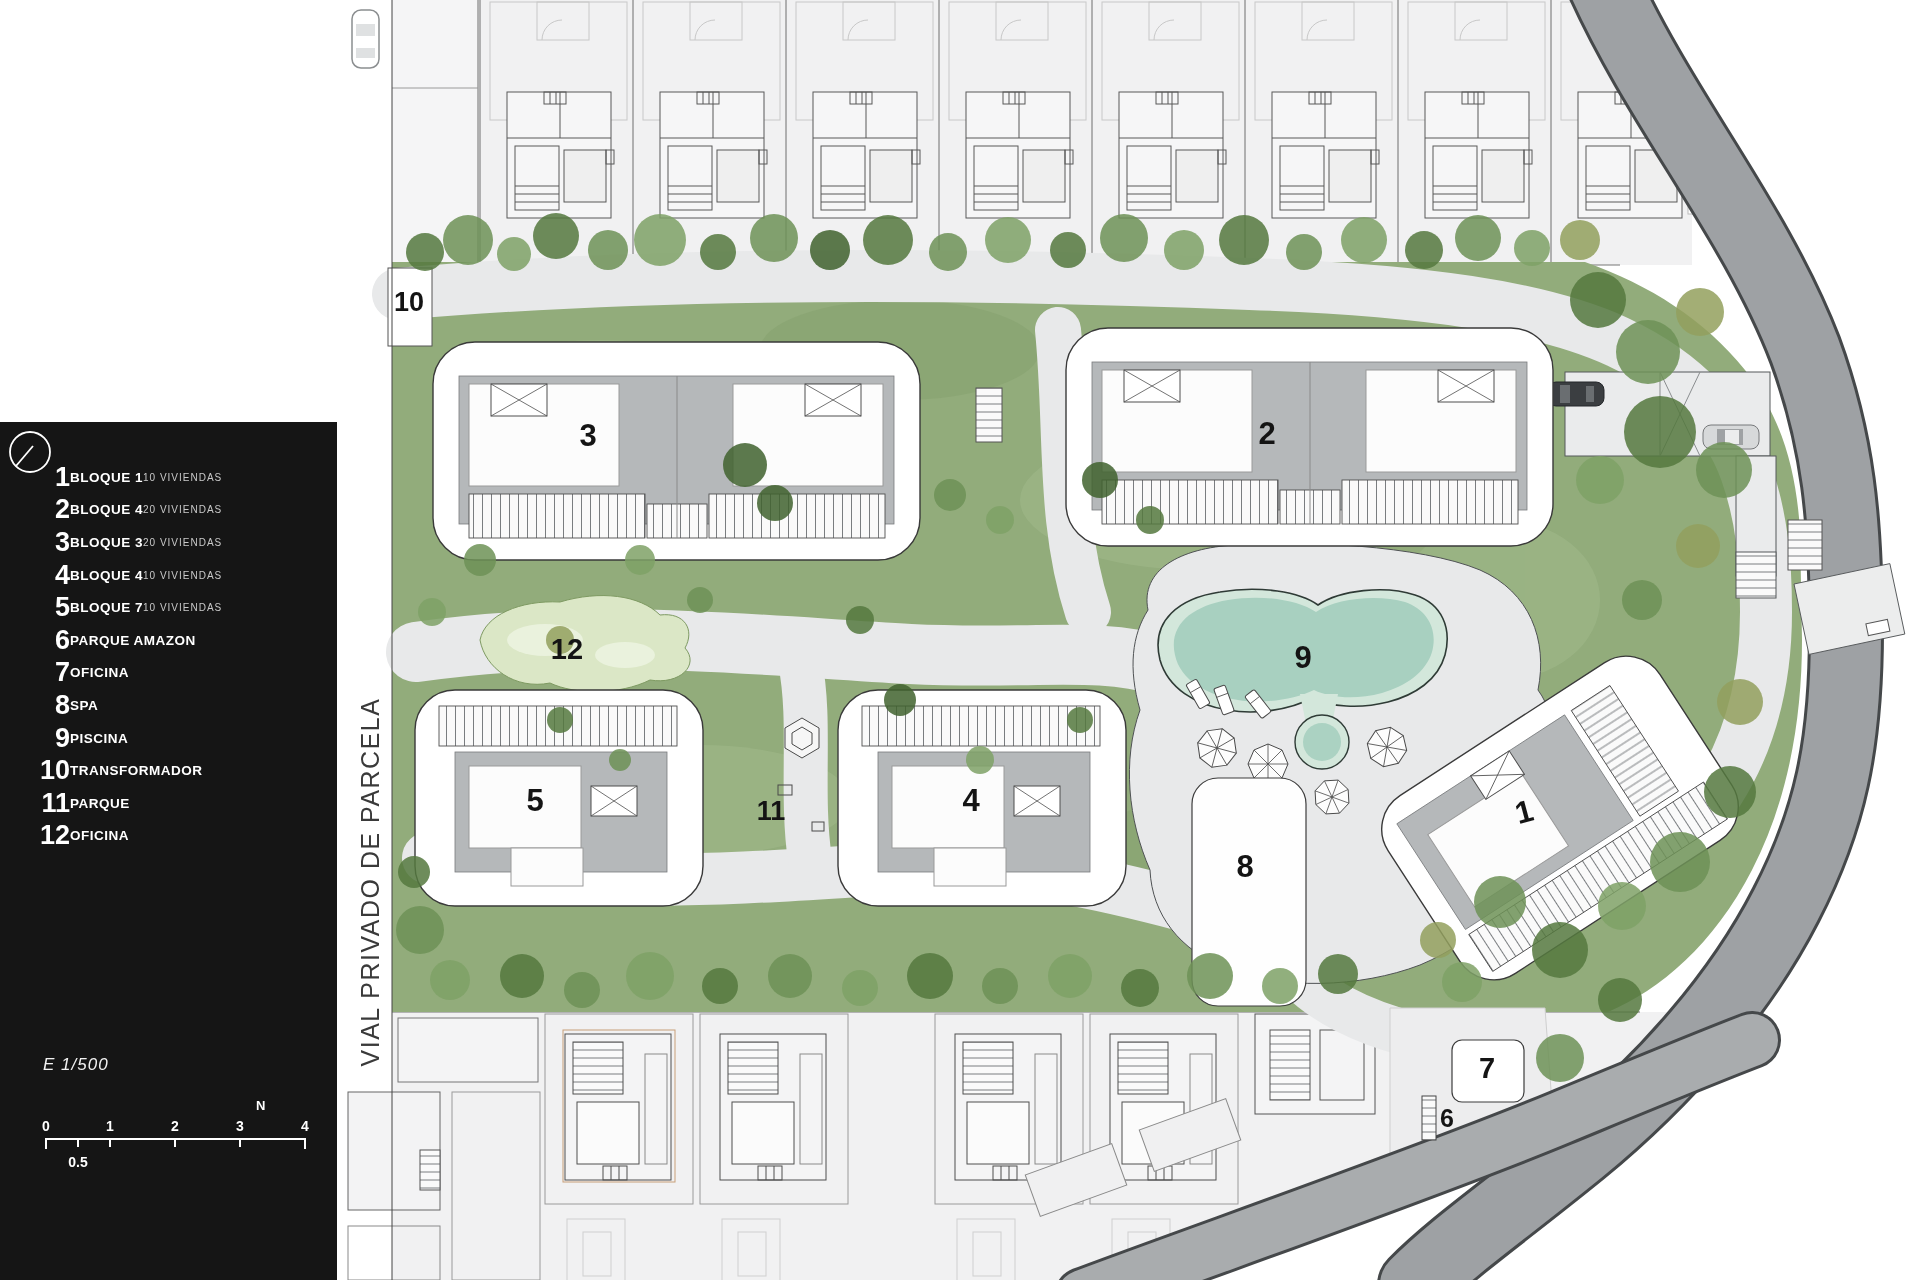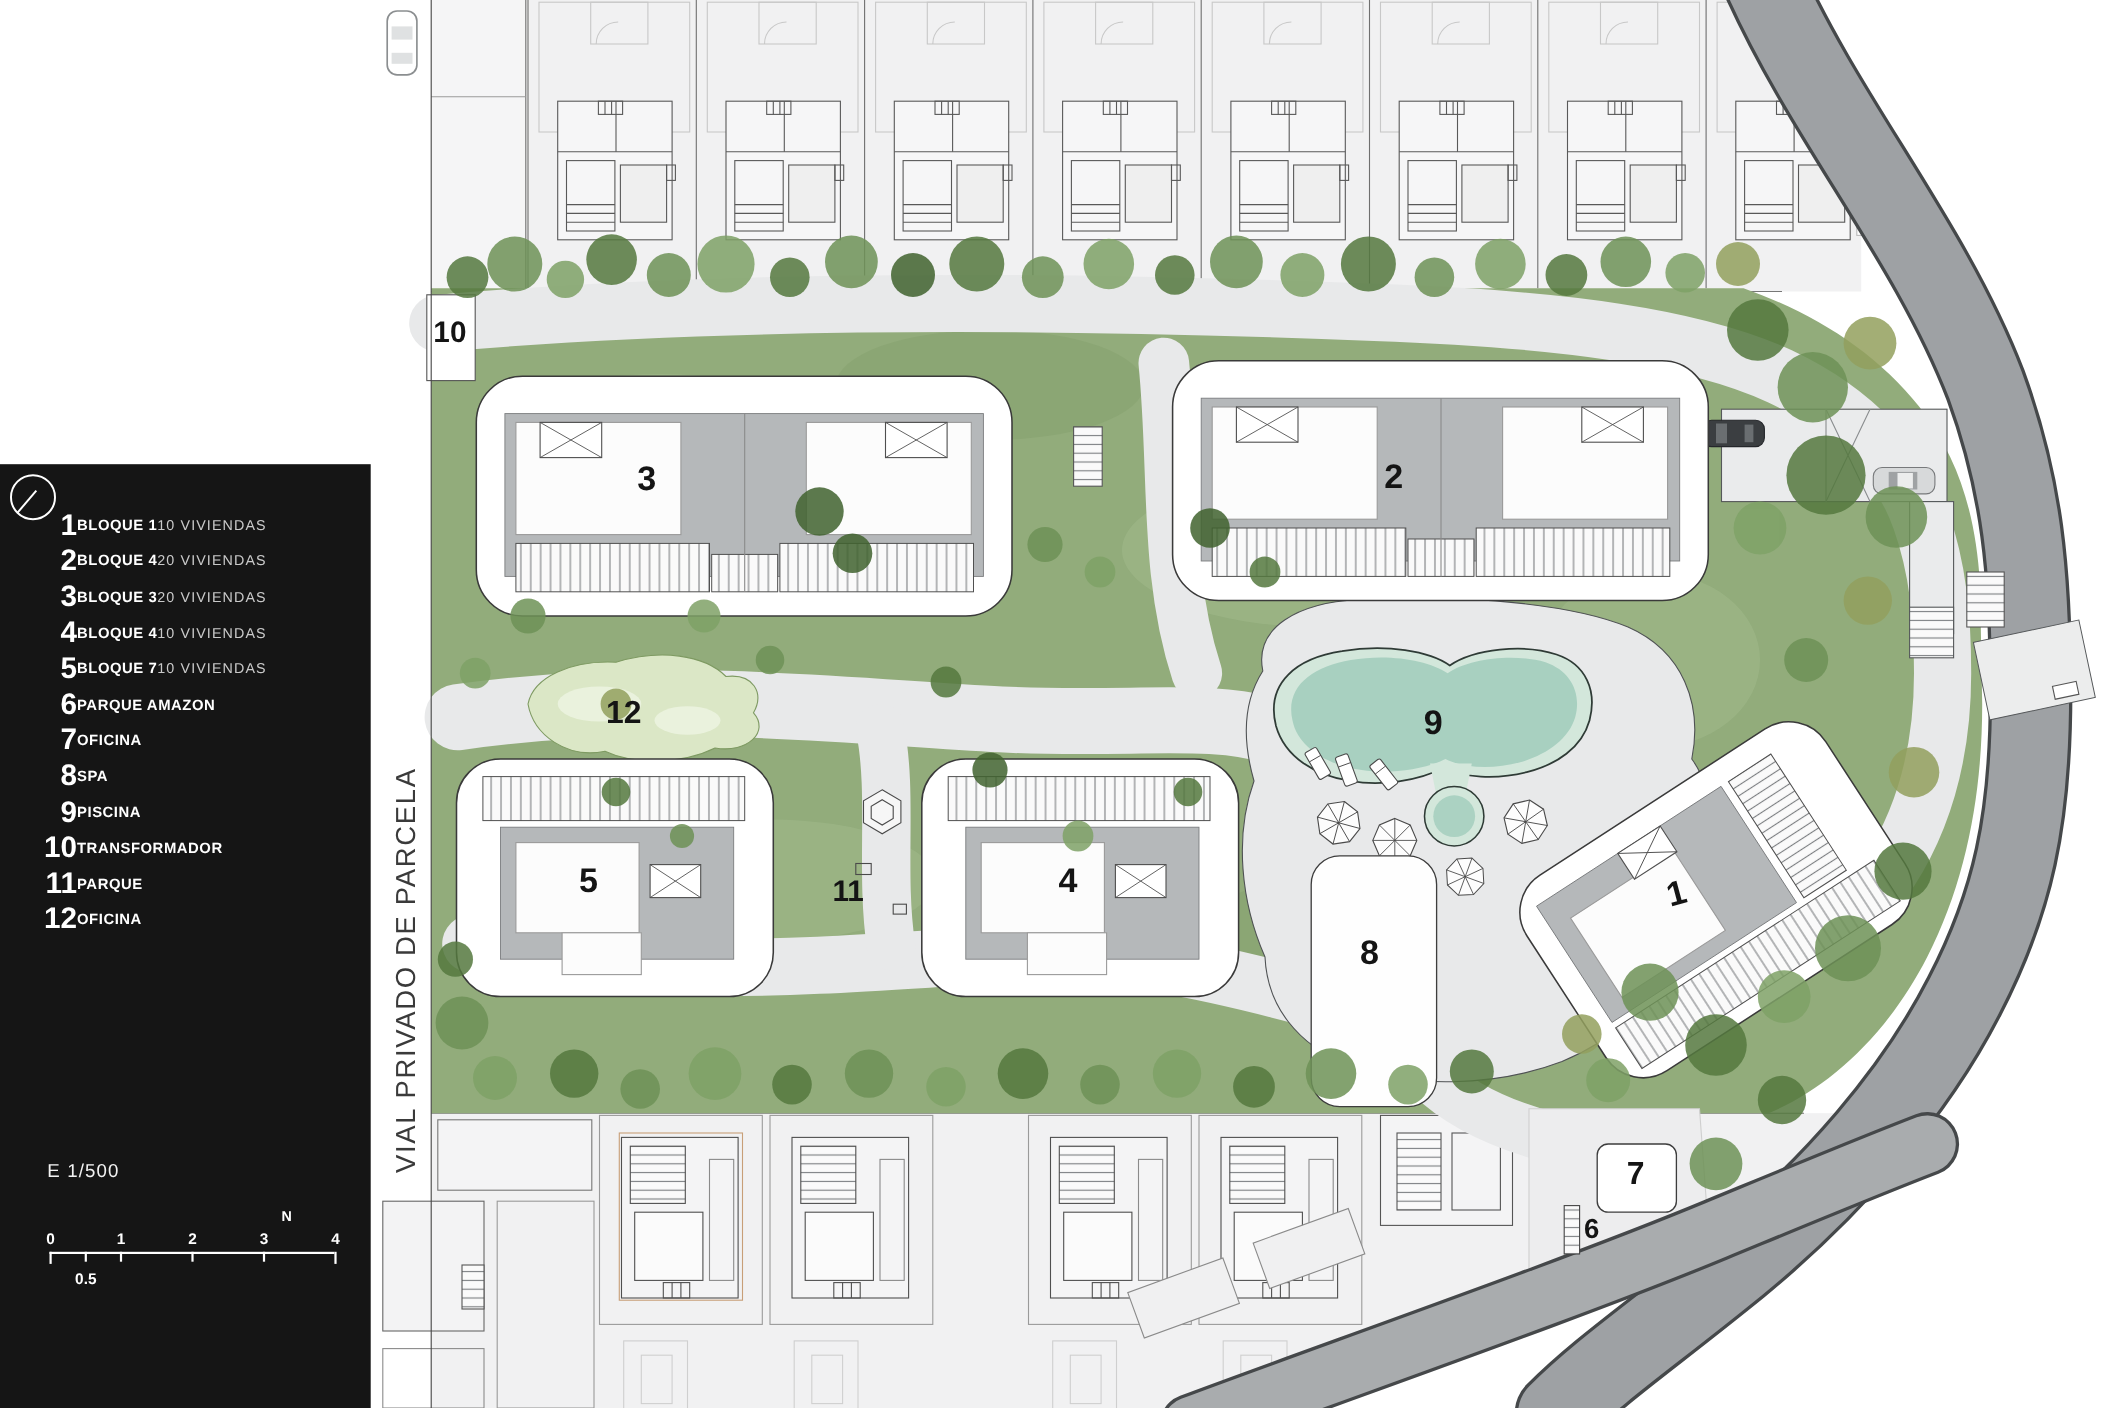--- a/index.html
+++ b/index.html
@@ -6,22 +6,22 @@
   .stage{position:relative;width:1920px;height:1280px;overflow:hidden;
          font-family:"Liberation Sans",sans-serif;background:#fff;}
   .stage svg{position:absolute;left:0;top:0;}
   
   .legend{position:absolute;left:0;top:422px;width:337px;height:858px;background:#151515;}
   .legend-list{position:absolute;left:0;top:39px;width:337px;}
   .legend-row{display:flex;align-items:center;height:32.6px;color:#fff;}
   .legend-row .num{width:70px;text-align:right;font-size:27px;font-weight:700;line-height:1;}
   .legend-row .lbl{min-width:71px;font-size:13.5px;font-weight:700;
                    letter-spacing:.5px;white-space:nowrap;}
-  .legend-row .sub{font-size:13px;color:#c9c9c9;letter-spacing:1px;white-space:nowrap;}
-  .scale-text{position:absolute;left:43px;top:633px;color:#f2f2f2;font-size:17px;letter-spacing:1px;}
+  .legend-row .sub{font-size:10px;color:#c9c9c9;letter-spacing:1px;white-space:nowrap;}
+  .scale-text{position:absolute;left:43px;top:633px;color:#f2f2f2;font-size:17px;letter-spacing:1px;font-style:italic;}
   .north{position:absolute;left:253px;top:630px;}
   .north-n{position:absolute;left:256px;top:676px;color:#fff;font-size:13px;font-weight:700;}
   .scalebar{position:absolute;left:0;top:0;width:337px;height:858px;pointer-events:none;}
   .sb-line{position:absolute;height:2px;background:#fff;}
   .sb-tick{position:absolute;width:2px;background:#fff;}
   .sb-lab{position:absolute;color:#fff;font-size:14px;font-weight:700;transform:translateX(-50%);}
   
   .street-label{position:absolute;left:370px;top:882px;transform:translate(-50%,-50%) rotate(-90deg);
                 white-space:nowrap;font-size:25px;color:#3a3a3a;letter-spacing:1.5px;}
   .plan-num{position:absolute;transform:translate(-50%,-50%);font-weight:700;color:#141414;line-height:1;}

